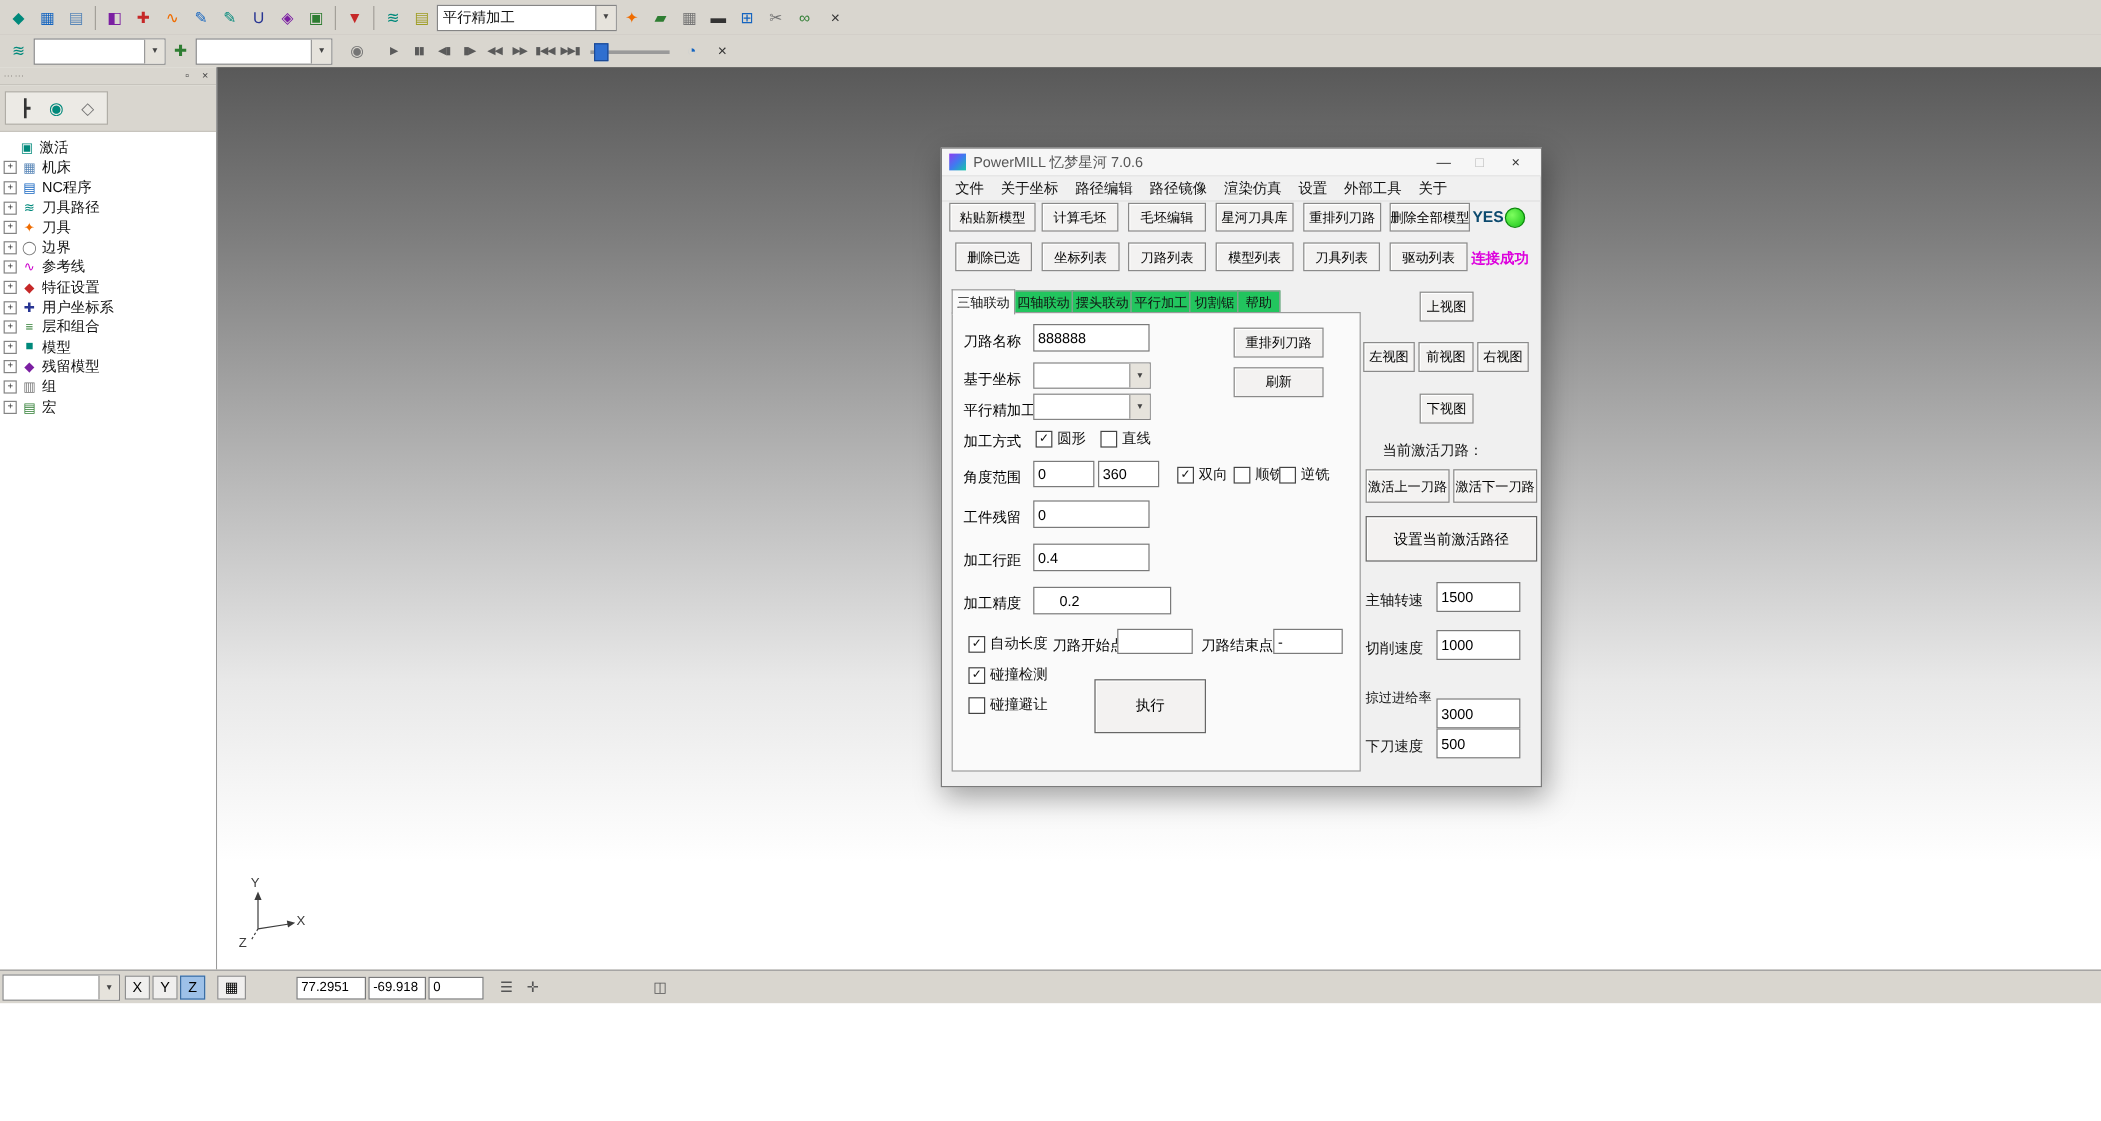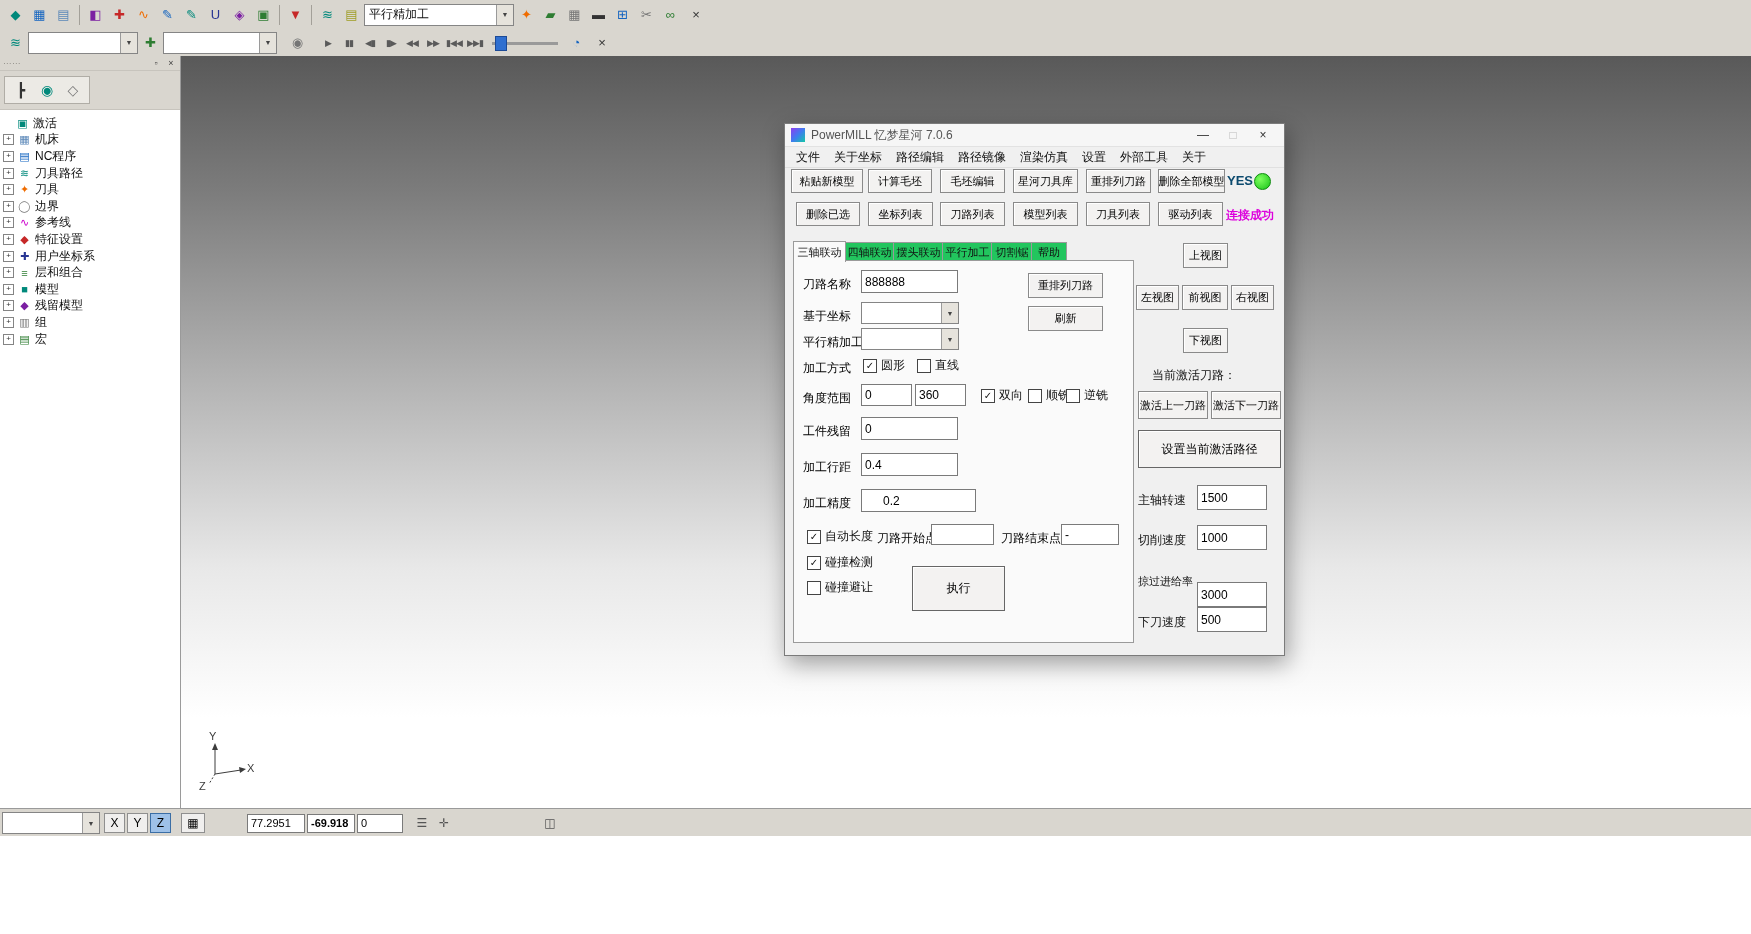--- a/index.html
+++ b/index.html
@@ -406,21 +406,21 @@
   <div class="statusbar">
     <div class="dd" style="width:96px">
       <span class="dd-text"></span>
       <span class="dd-btn">▼</span>
     </div>
     <button class="sb-btn" style="margin-left:4px">X</button>
     <button class="sb-btn">Y</button>
     <button class="sb-btn active">Z</button>
     <button class="sb-btn" style="margin-left:10px;width:24px">▦</button>
     <input class="s-in" style="margin-left: 42px; width: 50px;" value="77.2951">
-    <input class="s-in" style="margin-left: 2px; width: 40px; font-weight: bold;" value="-69.918">
+    <input class="s-in" style="margin-left: 2px; width: 40px;" value="-69.918">
     <input class="s-in" style="margin-left: 2px; width: 38px;" value="0">
     <span class="s-icon" style="margin-left:8px">☰</span>
     <span class="s-icon">✛</span>
     <span class="s-icon" style="margin-left:84px">◫</span>
   </div>
 
   <div class="bottom-blank"></div>
 </div>
 
 </body></html>

